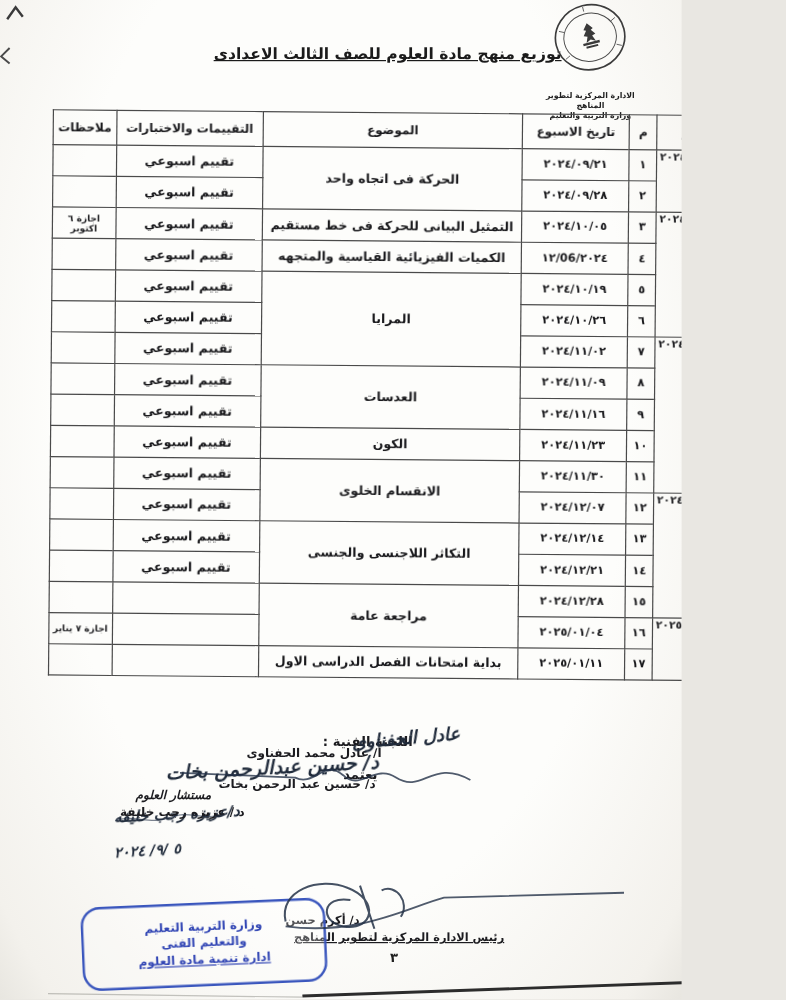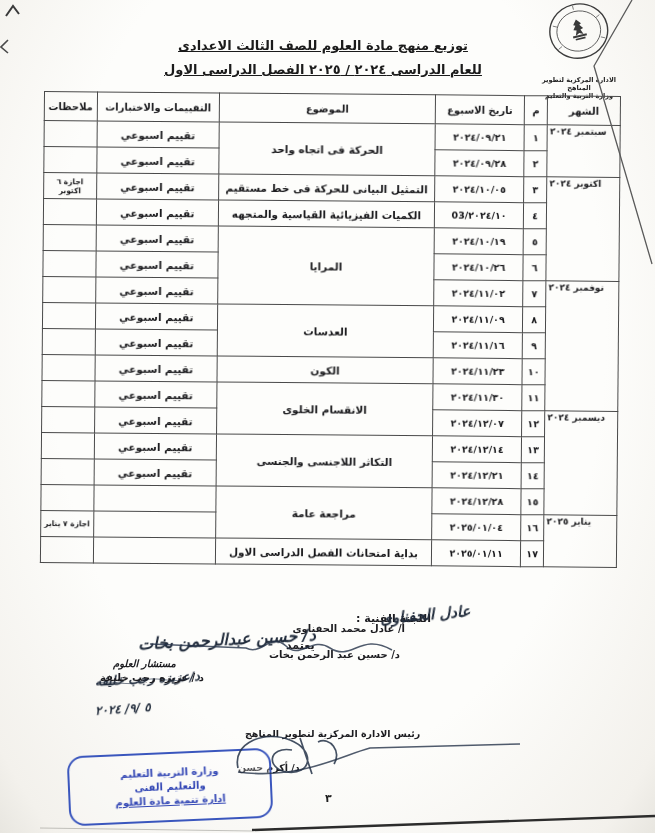--- a/index.html
+++ b/index.html
@@ -2,21 +2,21 @@
 <html lang="ar"><head>
 <meta charset="utf-8">
 <style>
   html,body{margin:0;padding:0;}
   body{
     width:655px;height:833px;
     background:#e9e7e2;
     font-family:"DejaVu Sans", sans-serif;
   }
   .sheet{
-    position:relative;width:655px;height:833px;overflow:hidden;
+    position:relative;width:568px;height:833px;overflow:hidden;
     background:
       radial-gradient(ellipse at 50% 40%, #fdfdfb 60%, #f3f1ec 92%, #e8e6e0 100%);
     color:#1f1f1f;
   }
   
   .title-block{
     position:absolute;top:38px;left:118px;width:410px;
     text-align:center;direction:rtl;
   }
   .title-line{
@@ -72,21 +72,20 @@
   .page-num{position:absolute;top:792px;left:325px;font-size:11px;font-weight:bold;}
   svg.overlay{position:absolute;inset:0;pointer-events:none;}
 </style>
 </head>
 <body>
 
 <div class="sheet">
 
   <div class="title-block">
     <div class="title-line">توزيع منهج مادة العلوم للصف الثالث الاعدادى</div>
-    <div class="title-line">للعام الدراسى ٢٠٢٤ / ٢٠٢٥ الفصل الدراسى الاول</div>
   </div>
 
   <div class="seal">
     <svg width="96" height="70" viewBox="0 0 96 70">
       <g transform="rotate(-14 48 30)">
         <ellipse cx="48" cy="29" rx="29" ry="27" fill="none" stroke="#3c3c3c" stroke-width="1.4"></ellipse>
         <ellipse cx="48" cy="29" rx="22" ry="20" fill="none" stroke="#4a4a4a" stroke-width=".8"></ellipse>
         <path d="M48 17 l4 5 -2 1 3 4 -3 1 2 5 -4 -2 -4 2 2 -5 -3 -1 3 -4 -2 -1 z" fill="#3a3a3a"></path>
         <path d="M41 33 h14 v2 h-14 z M43 36 h10 v1.6 h-10 z" fill="#3a3a3a"></path>
         <g stroke="#555" stroke-width=".7">
@@ -138,21 +137,21 @@
       <tr class="r">
         <td class="c-month" rowspan="4">اكتوبر ٢٠٢٤</td>
         <td class="c-num">٣</td>
         <td class="c-date">٢٠٢٤/١٠/٠٥</td>
         <td class="c-topic">التمثيل البيانى للحركة فى خط مستقيم</td>
         <td class="c-assess">تقييم اسبوعي</td>
         <td class="c-note">اجازة ٦ اكتوبر</td>
       </tr>
       <tr class="r">
         <td class="c-num">٤</td>
-        <td class="c-date">٢٠٢٤/١٠/03</td>
+        <td class="c-date">٢٠٢٤/06/١٢</td>
         <td class="c-topic">الكميات الفيزيائية القياسية والمتجهه</td>
         <td class="c-assess">تقييم اسبوعي</td>
         <td class="c-note"></td>
       </tr>
       <tr class="r">
         <td class="c-num">٥</td>
         <td class="c-date">٢٠٢٤/١٠/١٩</td>
         <td class="c-topic" rowspan="3">المرايا</td>
         <td class="c-assess">تقييم اسبوعي</td>
         <td class="c-note"></td>
@@ -250,21 +249,21 @@
   <div class="abs printed" style="top:649px;right:255px;font-size:10px;">د/ حسين عبد الرحمن بخات</div>
   <div class="abs hw" style="top:630px;left:138px;font-size:16px;transform:rotate(-3deg);">د/ حسين عبدالرحمن بخات</div>
 
   <div class="abs printed" style="top:639px;left:286px;font-size:11px;">يعتمد</div>
 
   <div class="abs printed" style="top:658px;left:113px;font-size:10px;font-style:italic;">مستشار العلوم</div>
   <div class="abs hw" style="top:671px;left:95px;font-size:12.5px;transform:rotate(-3deg);">د/عزيزه رجب خليفه</div>
   <div class="abs printed" style="top:672px;left:100px;font-size:10px;">د / عزيزه رجب خليفة</div>
   <div class="abs hw" style="top:702px;left:95px;font-size:12px;transform:rotate(-4deg);">٥ /٩/ ٢٠٢٤</div>
 
-  <div class="abs printed" style="top:728px;left:245px;font-size:9.5px;">رئيس الادارة المركزية لتطوير المناهج</div>
+  <div class="abs printed" style="top:776px;left:245px;font-size:9.5px;text-decoration:underline;">رئيس الادارة المركزية لتطوير المناهج</div>
   <div class="abs printed" style="top:762px;left:238px;font-size:9.5px;">د/ أكرم حسن</div>
 
   <div class="stamp">
     <div>وزارة التربية التعليم</div>
     <div>والتعليم الفنى</div>
     <div class="u">ادارة تنمية مادة العلوم</div>
   </div>
 
   <div class="page-num">٣</div>
 

